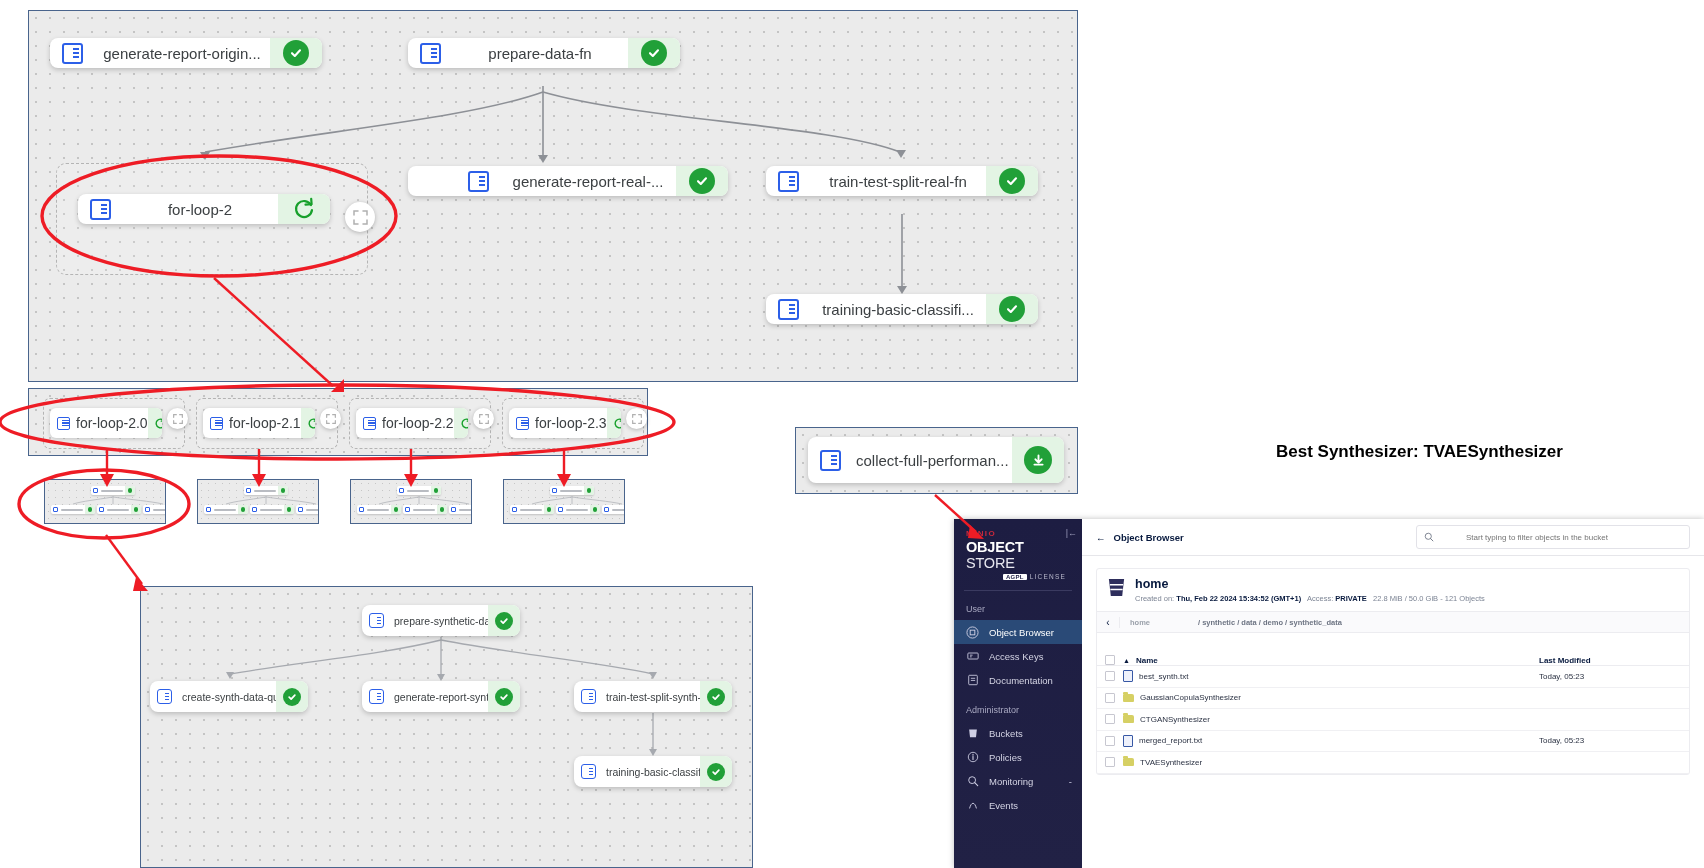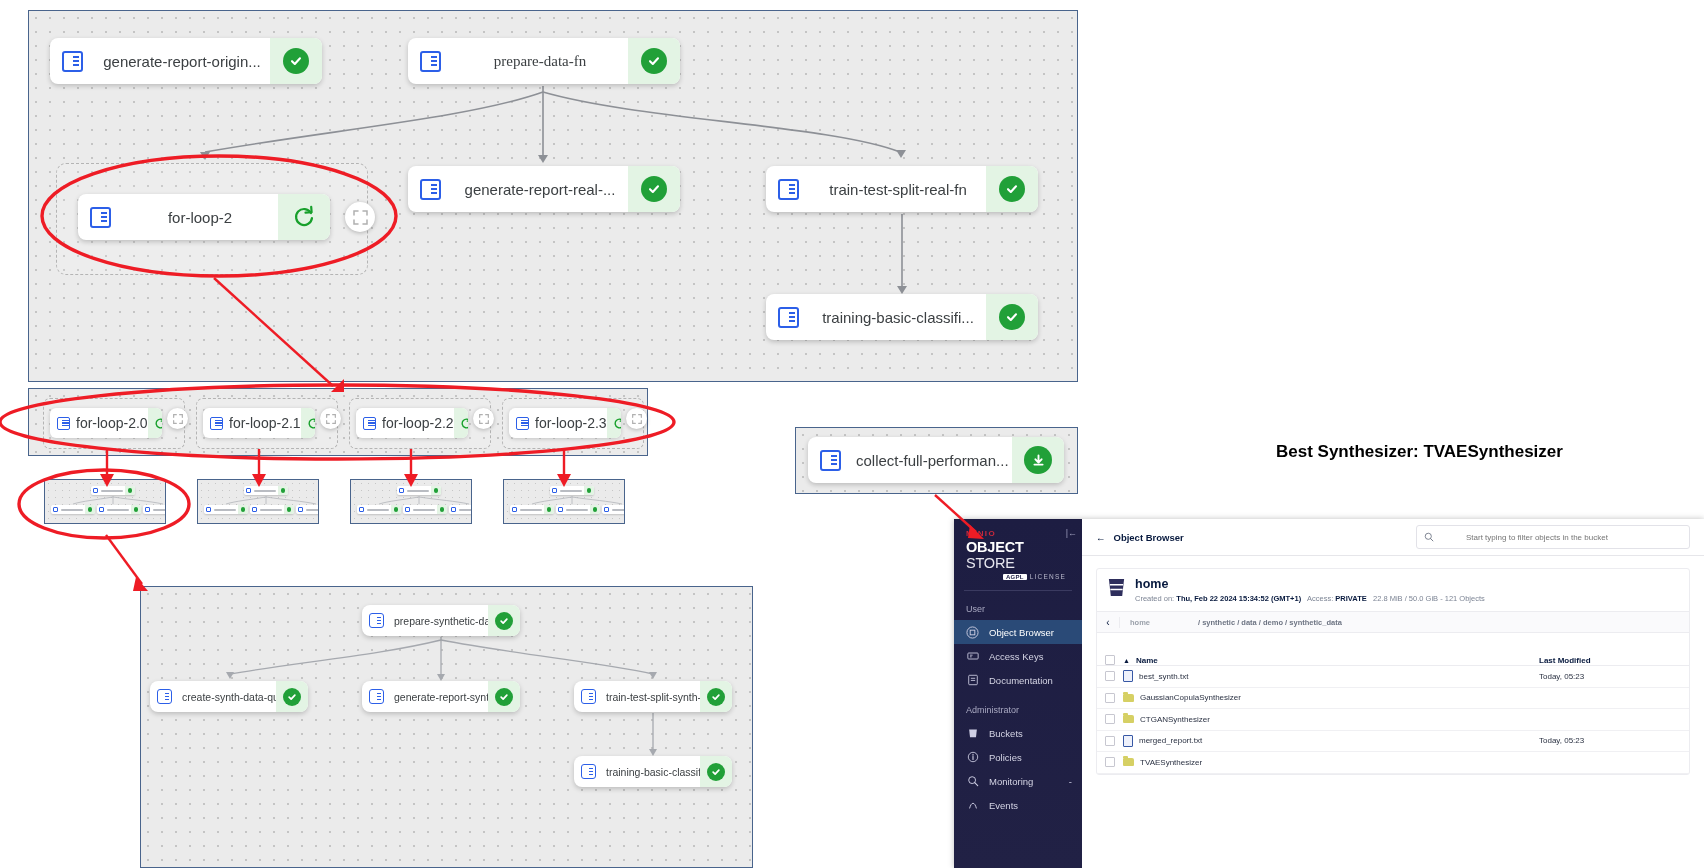--- a/index.html
+++ b/index.html
@@ -6,21 +6,21 @@
   body{width:1704px;height:868px;position:relative;overflow:hidden;
        font-family:"Liberation Sans","DejaVu Sans",sans-serif;color:#2b2f36;}
 
   
   .canvas{position:absolute;background:#ebebeb;border:1px solid #49648c;box-sizing:border-box;}
   .canvas::before{content:"";position:absolute;inset:0;
     background-image:radial-gradient(#bdbdbd 0.9px, transparent 0.9px);
     background-size:14px 14px;opacity:.85;pointer-events:none;}
 
   
-  .node{position:absolute;height:46px;display:flex;align-items:center;
+  .node{position:absolute;height:30px;display:flex;align-items:center;
         background:#ffffff;border-radius:8px;
         box-shadow:0 2px 5px rgba(0,0,0,.20);overflow:hidden;z-index:4;}
   .node .ic{width:44px;display:flex;align-items:center;justify-content:center;flex:0 0 44px;}
   .node .lbl{flex:1;text-align:center;font-size:15px;color:#3c4043;white-space:nowrap;
              overflow:hidden;padding:0 4px;}
   .node .st{width:52px;flex:0 0 52px;height:100%;display:flex;align-items:center;
             justify-content:center;background:#e3f4e4;}
   .grp{position:absolute;border:1.5px dashed #b4b4b4;border-radius:10px;
        background:rgba(255,255,255,.12);z-index:2;}
 
@@ -145,21 +145,21 @@
   <span class="lbl">generate-report-origin...</span>
   <span class="st">
     <span class="okbadge">
         <svg width="14" height="14" viewBox="0 0 14 14">
           <path d="M3 7.2 L5.8 10 L11 4.3" stroke="#fff" stroke-width="2.1" fill="none" stroke-linecap="round" stroke-linejoin="round"></path>
         </svg>
       </span>
   </span>
 </div>
 
-<div class="node" style="left:408px;top:38px;width:272px;font-family:Liberation Serif, serif;">
+<div class="node" style="left:408px;top:38px;width:272px;">
   <span class="ic">
     <span class="listicon">
         <i></i>
         <i></i>
         <i></i>
       </span>
     </span>
   <span class="lbl">prepare-data-fn</span>
   <span class="st">
     <span class="okbadge">
@@ -185,21 +185,21 @@
         <path d="M13.5 7.6 L19.6 7.2 L19.2 1.9" stroke="#18a02c" stroke-width="2.2" fill="none" stroke-linecap="round" stroke-linejoin="round"></path>
       </svg>
   </span>
 </div>
 <div class="expand" style="left:345px;top:202px;">
   <svg width="15" height="15" viewBox="0 0 15 15">
       <path d="M1 5V1h4M14 5V1h-4M1 10v4h4M14 10v4h-4" stroke="#b0b0b0" stroke-width="1.5" fill="none" stroke-linecap="round"></path>
     </svg>
 </div>
 
-<div class="node" style="left:408px;top:166px;width:272px;">
+<div class="node" style="left:408px;top:166px;width:272px;padding-left:48px;">
   <span class="ic">
     <span class="listicon">
         <i></i>
         <i></i>
         <i></i>
       </span>
     </span>
   <span class="lbl">generate-report-real-...</span>
   <span class="st">
     <span class="okbadge">

